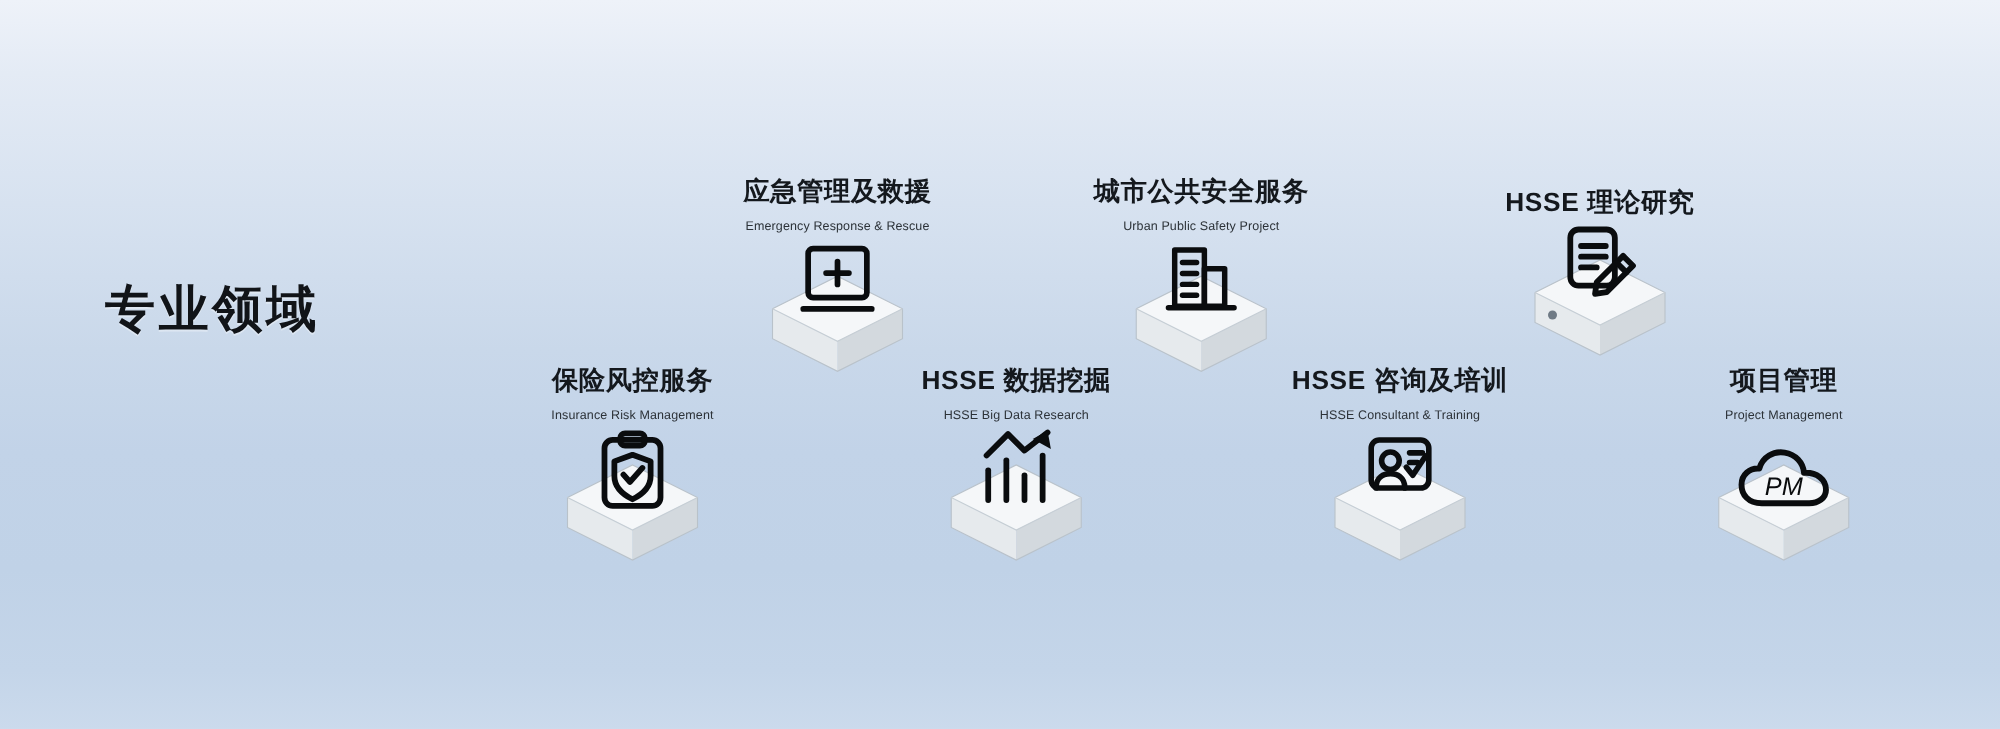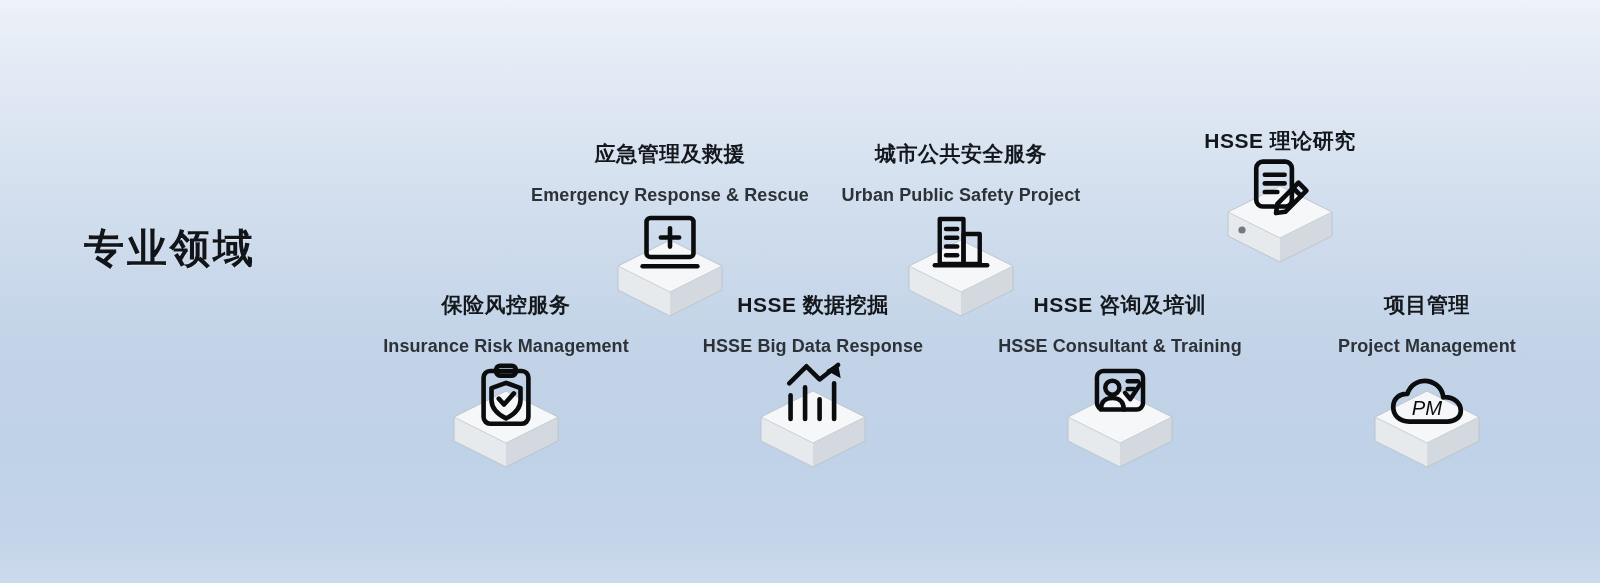--- a/index.html
+++ b/index.html
@@ -53,23 +53,23 @@
   }
   .item .label-cn {
     font-size: 21px;
     font-weight: 700;
     color: #14181d;
     line-height: 1.05;
     letter-spacing: 0.5px;
     white-space: nowrap;
   }
   .item .label-en {
-    margin-top: 21px;
-    font-size: 18px;
-    font-weight: 700;
+    margin-top: 11px;
+    font-size: 10px;
+    font-weight: 400;
     color: #2c3238;
     line-height: 1.1;
     letter-spacing: 0.1px;
     white-space: nowrap;
   }
 
   
   .podium {
     position: relative;
     width: 330px;
@@ -157,21 +157,21 @@
           <line class="icon-stroke" x1="24" y1="22" x2="42" y2="22" stroke-width="7"></line>
           <line class="icon-stroke" x1="24" y1="36" x2="42" y2="36" stroke-width="7"></line>
           <line class="icon-stroke" x1="24" y1="50" x2="42" y2="50" stroke-width="7"></line>
           <line class="icon-stroke" x1="24" y1="64" x2="42" y2="64" stroke-width="7"></line>
           <line class="icon-stroke" x1="6" y1="80" x2="90" y2="80" stroke-width="8"></line>
         </svg>
       </div>
     </div>
   </div>
 
-  <div class="item" style="left:1115px; top:130px;">
+  <div class="item" style="left:1115px; top:152px;">
     <div class="label-cn">HSSE 理论研究</div>
     <div class="podium">
       <svg class="slab" width="120" height="86" viewBox="0 0 120 86">
         <polygon points="8,30 60,4 112,30 60,56" fill="#f5f7f9"></polygon>
         <polygon points="8,30 60,56 60,80 8,54" fill="#e6eaed"></polygon>
         <polygon points="60,56 112,30 112,54 60,80" fill="#d3d9de"></polygon>
         <polyline points="8,30 60,4 112,30 112,54 60,80 8,54 8,30" fill="none" stroke="#b9c2ca" stroke-width="0.9"></polyline>
         <polyline points="8,30 60,56 112,30" fill="none" stroke="#c6ced5" stroke-width="0.9"></polyline>
         <circle cx="22" cy="48" r="3.6" fill="#6f7a85"></circle>
       </svg>
@@ -205,21 +205,21 @@
           <rect class="icon-stroke" x="29" y="4" width="30" height="15" rx="6" stroke-width="8"></rect>
           <path class="icon-stroke" d="M44 30 L66 38 V56 C66 70 56 78 44 84 C32 78 22 70 22 56 V38 Z" stroke-width="8"></path>
           <polyline class="icon-stroke" points="33,54 41,63 56,46" stroke-width="8"></polyline>
         </svg>
       </div>
     </div>
   </div>
 
   <div class="item" style="left:648px; top:294px;text-align:center;">
     <div class="label-cn">HSSE 数据挖掘</div>
-    <div class="label-en">HSSE Big Data Response</div>
+    <div class="label-en">HSSE Big Data Research</div>
     <div class="podium">
       <svg class="slab" width="120" height="86" viewBox="0 0 120 86">
         <polygon points="8,30 60,4 112,30 60,56" fill="#f5f7f9"></polygon>
         <polygon points="8,30 60,56 60,80 8,54" fill="#e6eaed"></polygon>
         <polygon points="60,56 112,30 112,54 60,80" fill="#d3d9de"></polygon>
         <polyline points="8,30 60,4 112,30 112,54 60,80 8,54 8,30" fill="none" stroke="#b9c2ca" stroke-width="0.9"></polyline>
         <polyline points="8,30 60,56 112,30" fill="none" stroke="#c6ced5" stroke-width="0.9"></polyline>
       </svg>
       <div class="glyph" style="top:-4px;">
         <svg width="66" height="62" viewBox="0 0 100 94">

